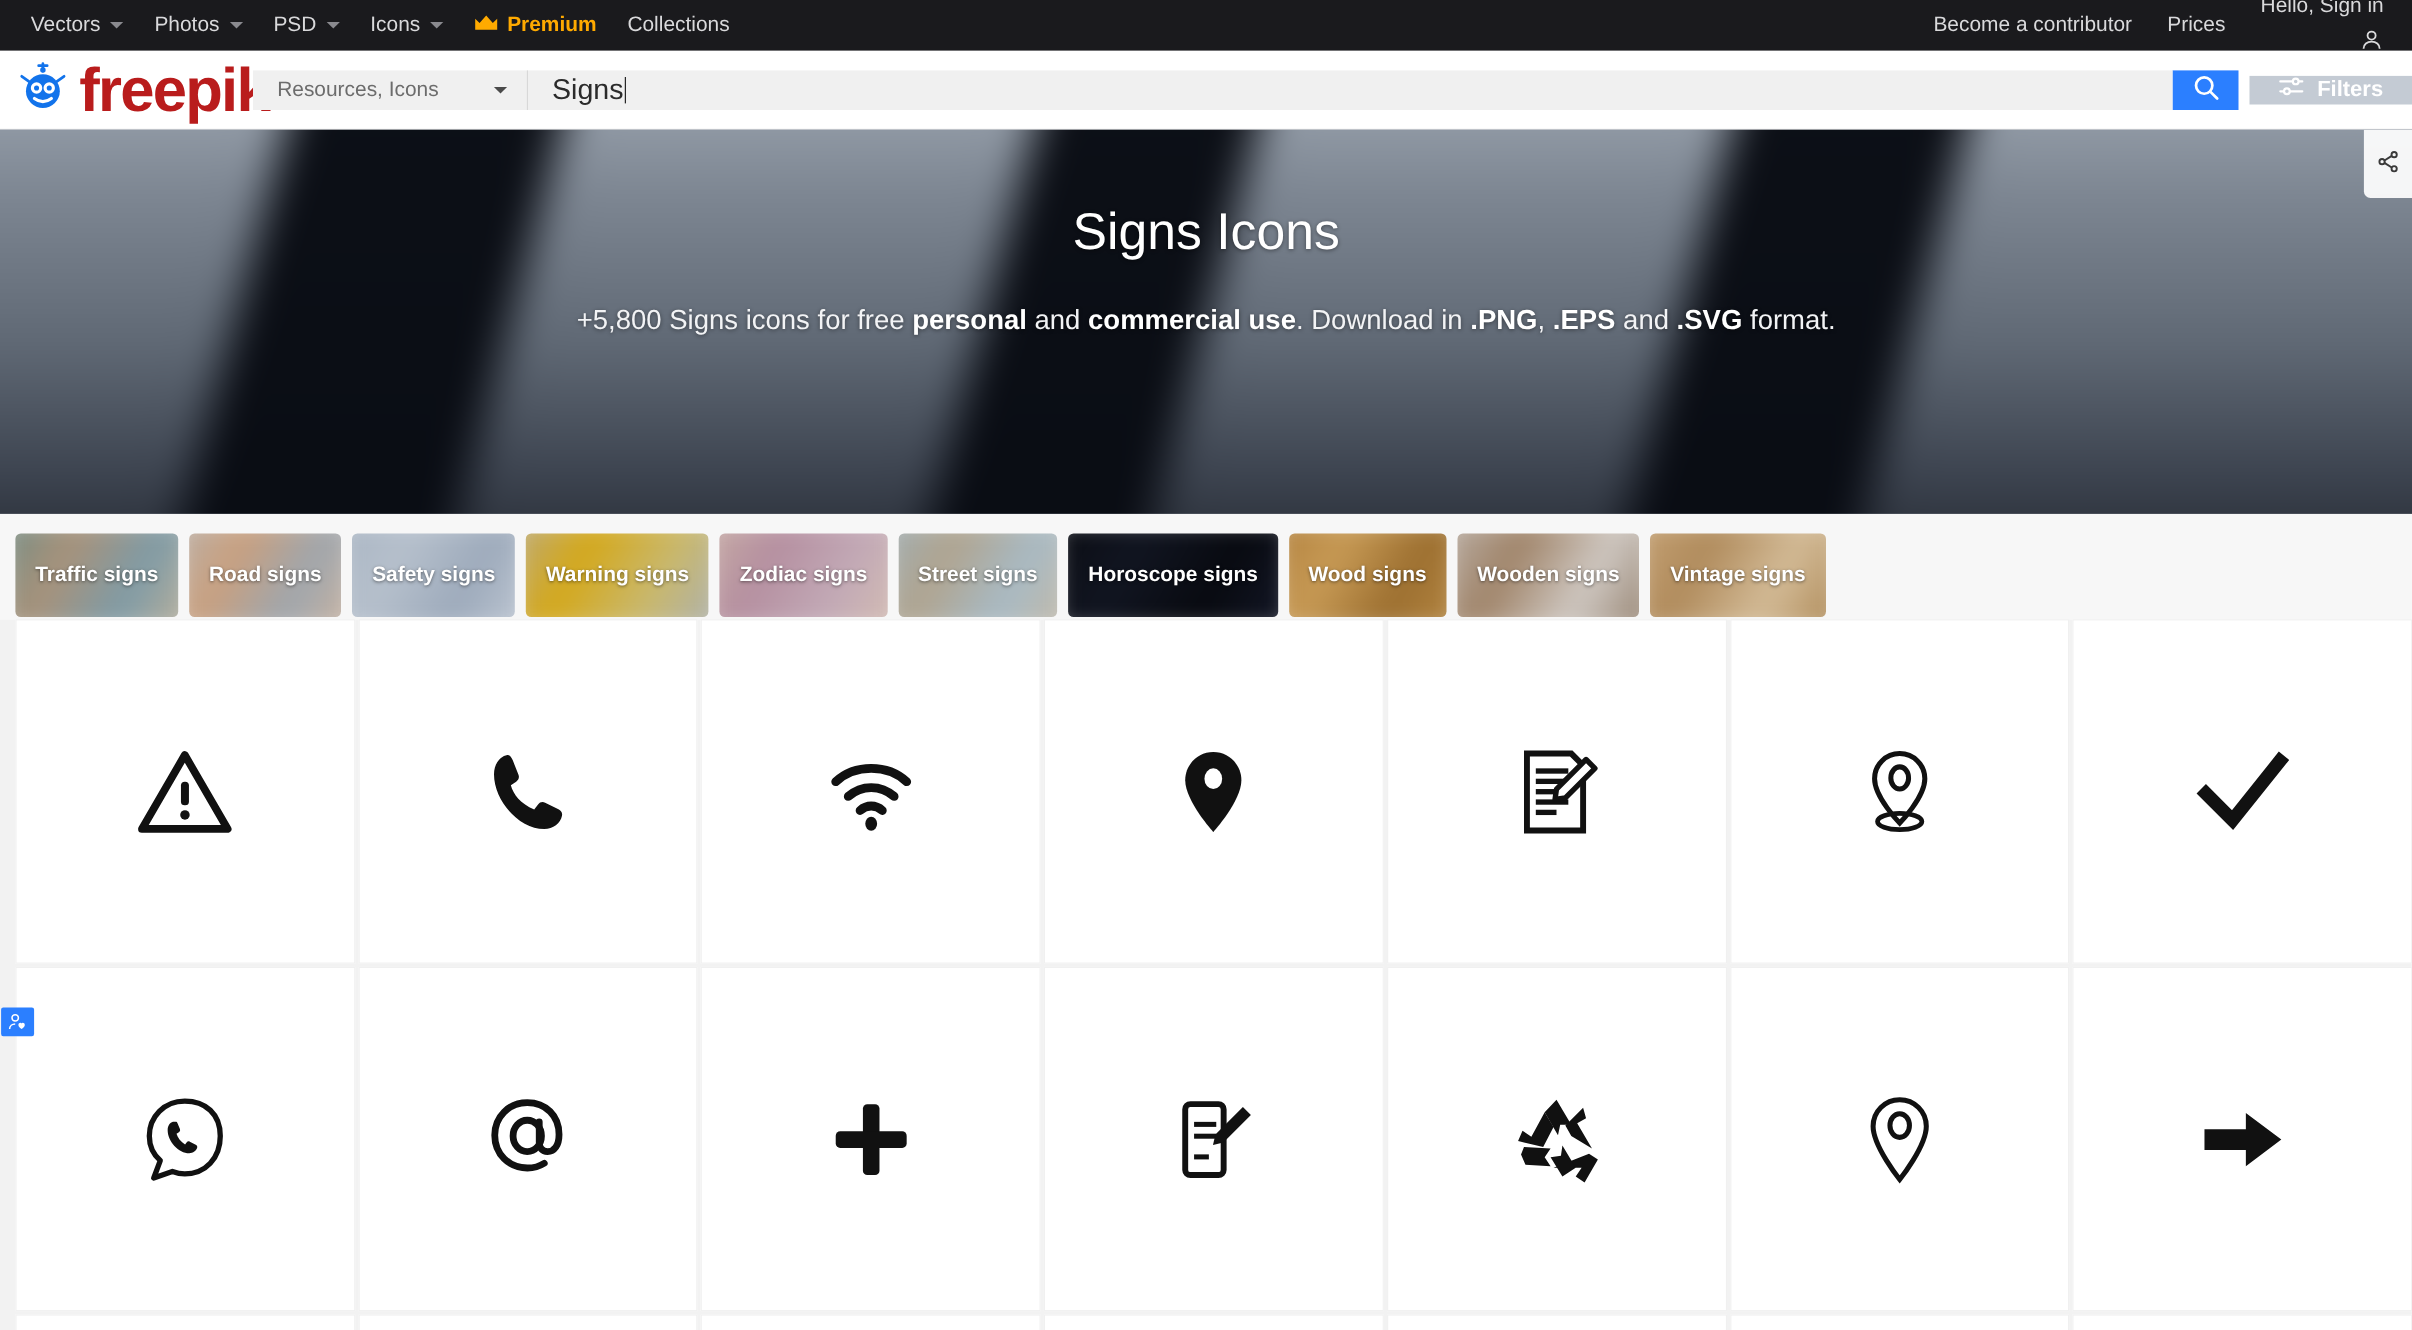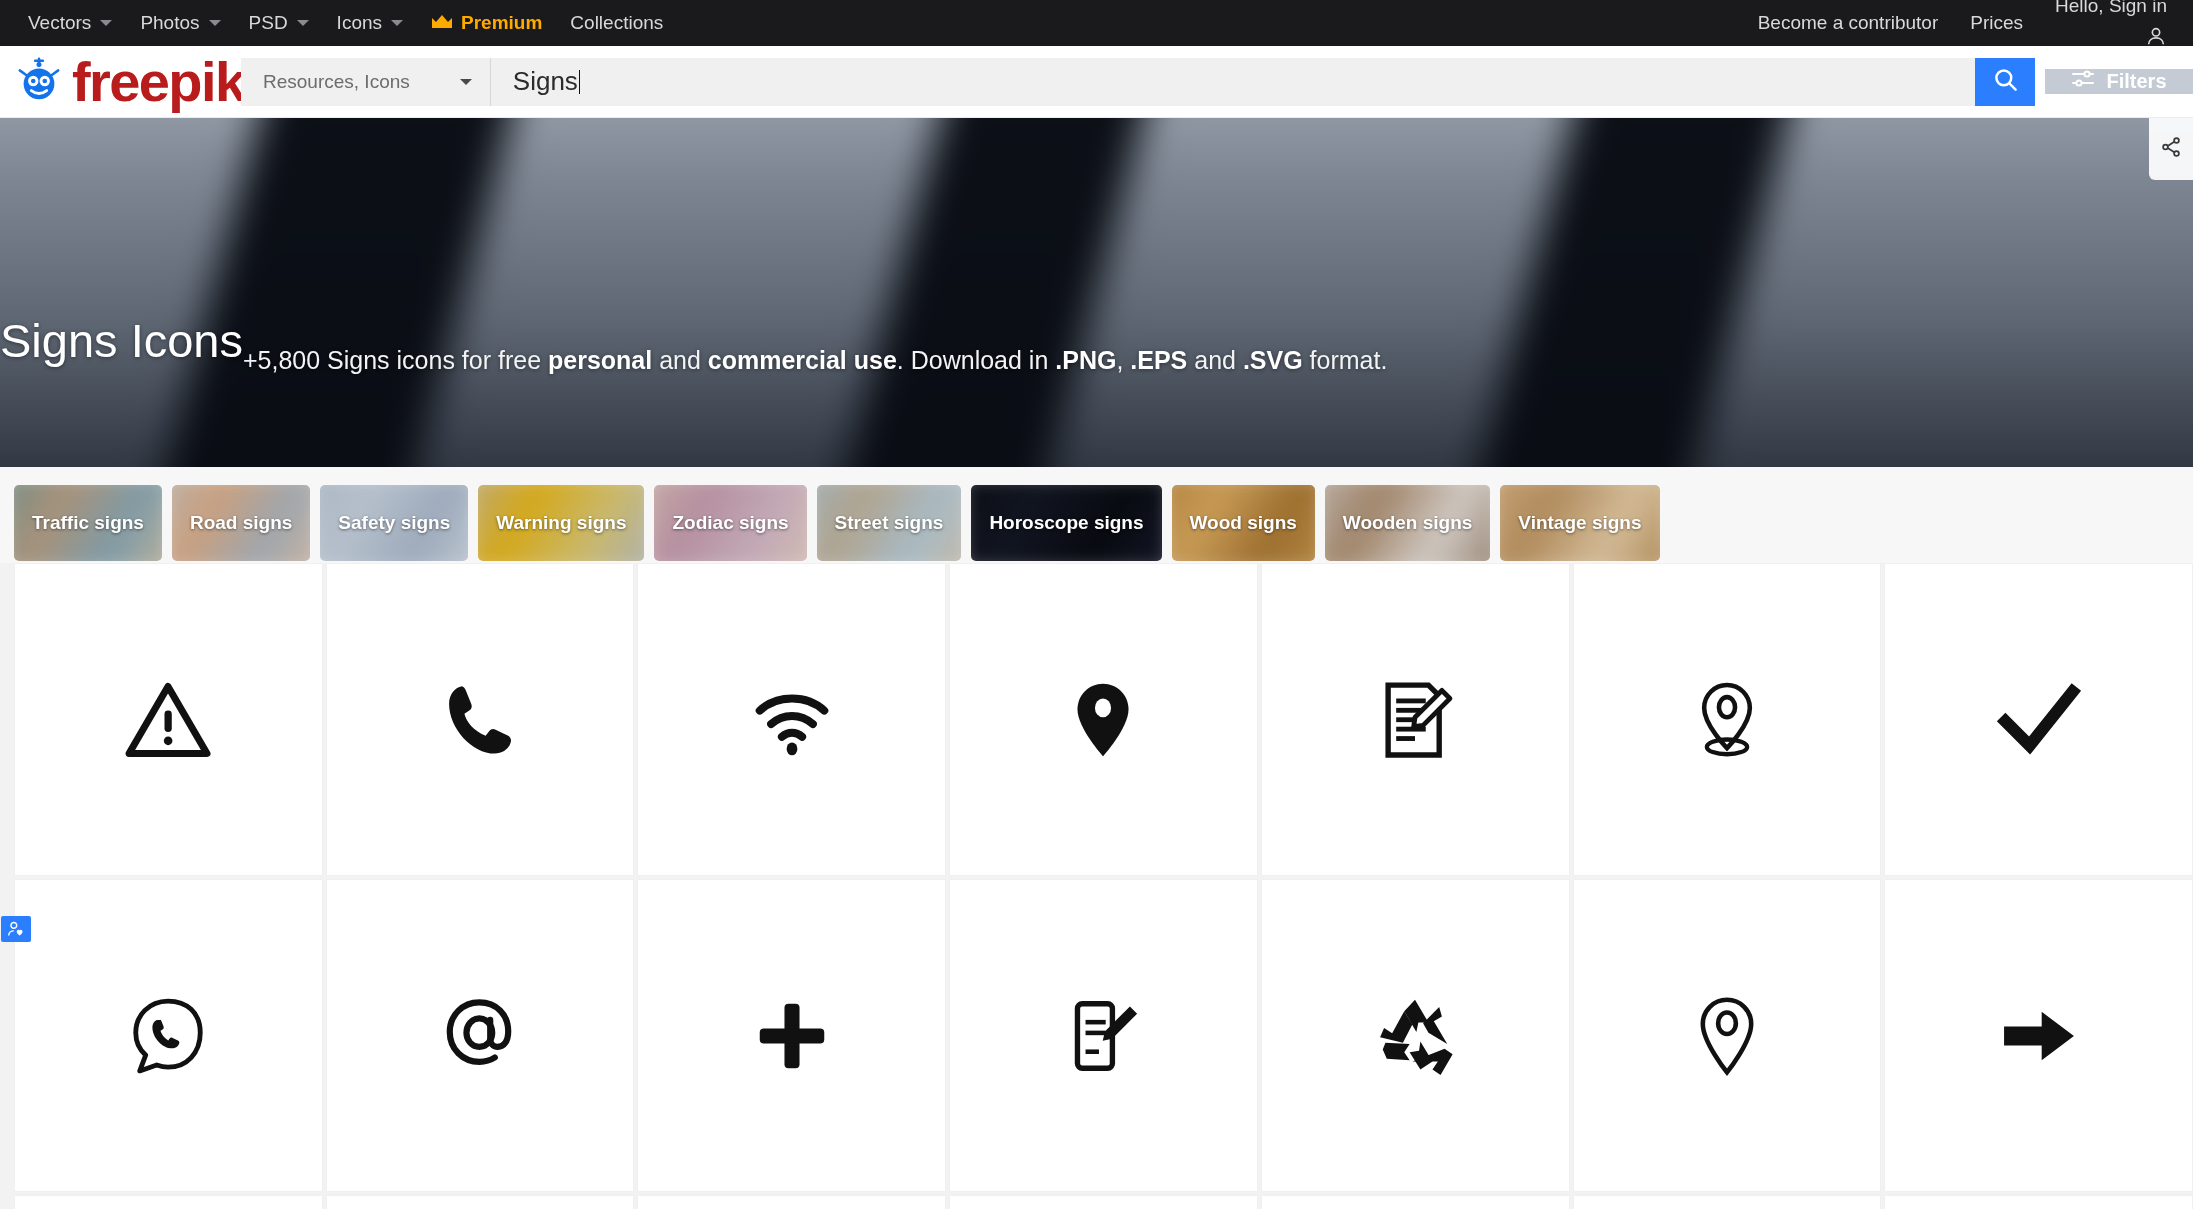--- a/index.html
+++ b/index.html
@@ -66,22 +66,22 @@
     font-size: 56px;
     font-weight: bold;
     color: #b91c1c;
     letter-spacing: -1.6px;
     line-height: 1;
   }
   .search-wrap {
     flex: 1;
     display: flex;
     align-items: stretch;
-    height: 48px;
-    margin-left: 15px;
+    height: 36px;
+    margin-left: 4px;
     justify-content: flex-end;
   }
   .search-cat {
     background: #f0f0f0;
     display: flex;
     align-items: center;
     padding: 0 18px 0 22px;
     gap: 50px;
     min-width: 190px;
     cursor: pointer;
@@ -152,24 +152,24 @@
         rgba(8,11,18,0.97) 69%, rgba(8,11,18,0.97) 76%,
         rgba(10,14,22,0) 78%, rgba(10,14,22,0) 100%),
       linear-gradient(180deg, #9aa3ae 0%, #7e8793 22%, #5f6874 55%, #3d4450 82%, #272c35 100%);
     filter: blur(13px);
   }
   .hero-content {
     position: relative;
     z-index: 2;
     height: 100%;
     display: flex;
-    flex-direction: row;
+    flex-direction: column;
     align-items: center;
     justify-content: flex-start;
-    padding-top: 95px;
+    padding-top: 64px;
   }
   .hero-title {
     color: #ffffff;
     font-size: 47px;
     font-weight: normal;
     letter-spacing: 0px;
     text-shadow: 0 1px 4px rgba(0,0,0,.45);
   }
   .hero-sub {
     margin-top: 40px;

